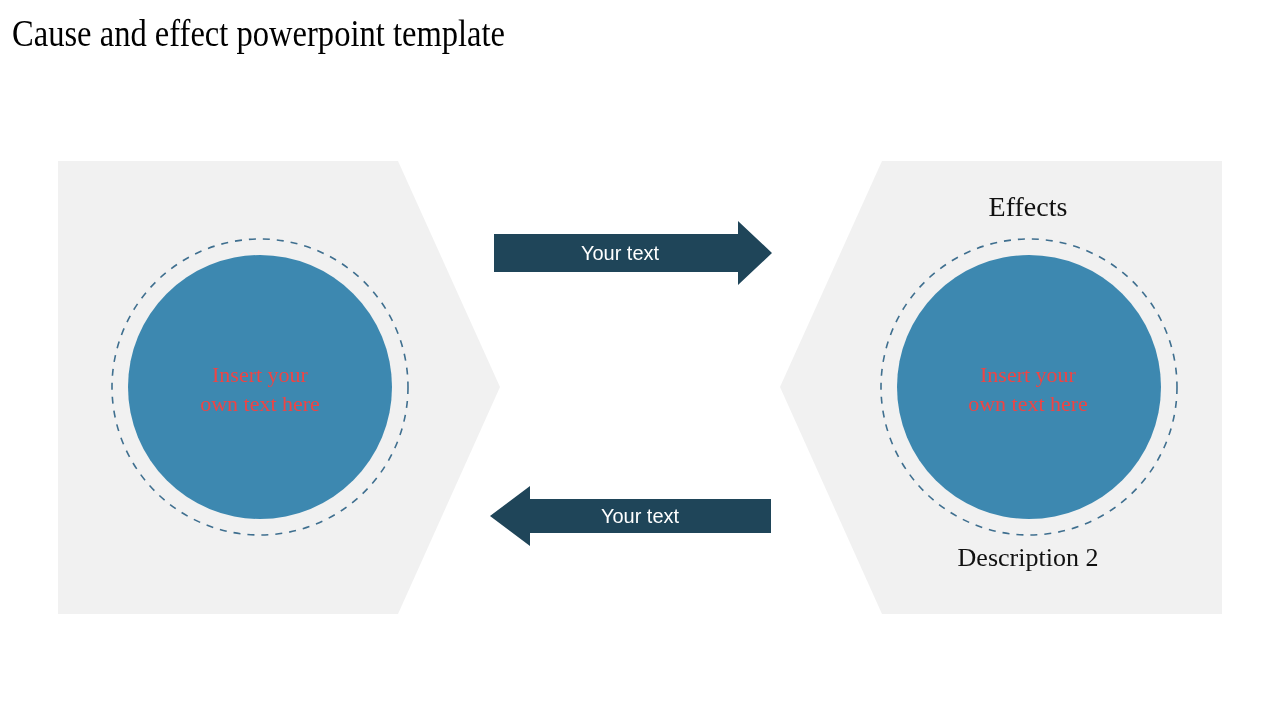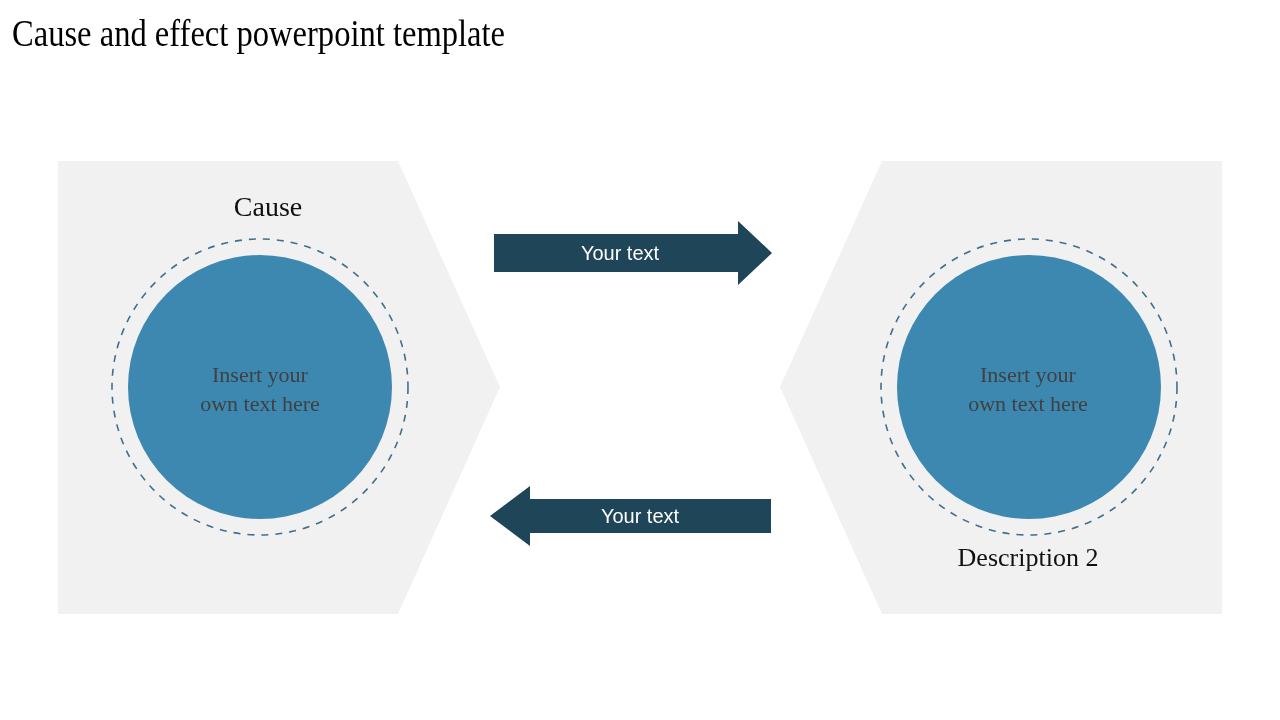--- a/index.html
+++ b/index.html
@@ -62,21 +62,21 @@
     line-height: 32px;
     color: #111111;
     font-family: "Liberation Serif", "DejaVu Serif", serif;
   }
   .circle-text {
     position: absolute;
     width: 240px;
     text-align: center;
     font-size: 22px;
     line-height: 29px;
-    color: #404040;
+    color: #ef4444;
     font-family: "Liberation Serif", "DejaVu Serif", serif;
   }
   .circle-text span { display: block; }
 
   .arrow-label {
     position: absolute;
     text-align: center;
     font-size: 20px;
     line-height: 24px;
     color: #ffffff;
@@ -119,28 +119,28 @@
 
     <circle cx="1029" cy="387" r="148" fill="none" stroke="#3f6f8f" stroke-width="1.6" stroke-dasharray="7 7"></circle>
 
     <circle cx="1029" cy="387" r="132" fill="#3d88b0"></circle>
 
     <polygon points="494,234 738,234 738,221 772,253 738,285 738,272 494,272" fill="#1f4559"></polygon>
 
     <polygon points="771,499 530,499 530,486 490,516 530,546 530,533 771,533" fill="#1f4559"></polygon>
   </svg>
 
-  <div id="heading-left" class="panel-heading">Cause</div>
 
   <div id="circle-text-left" class="circle-text">
     <span>Insert your</span>
     <span>own text here</span>
   </div>
 
 
+  <div id="heading-right" class="panel-heading">Effects</div>
 
   <div id="circle-text-right" class="circle-text">
     <span>Insert your</span>
     <span>own text here</span>
   </div>
 
   <div id="desc-right" class="panel-desc">Description 2</div>
 
   <div id="arrow-label-top" class="arrow-label">Your text</div>
 

